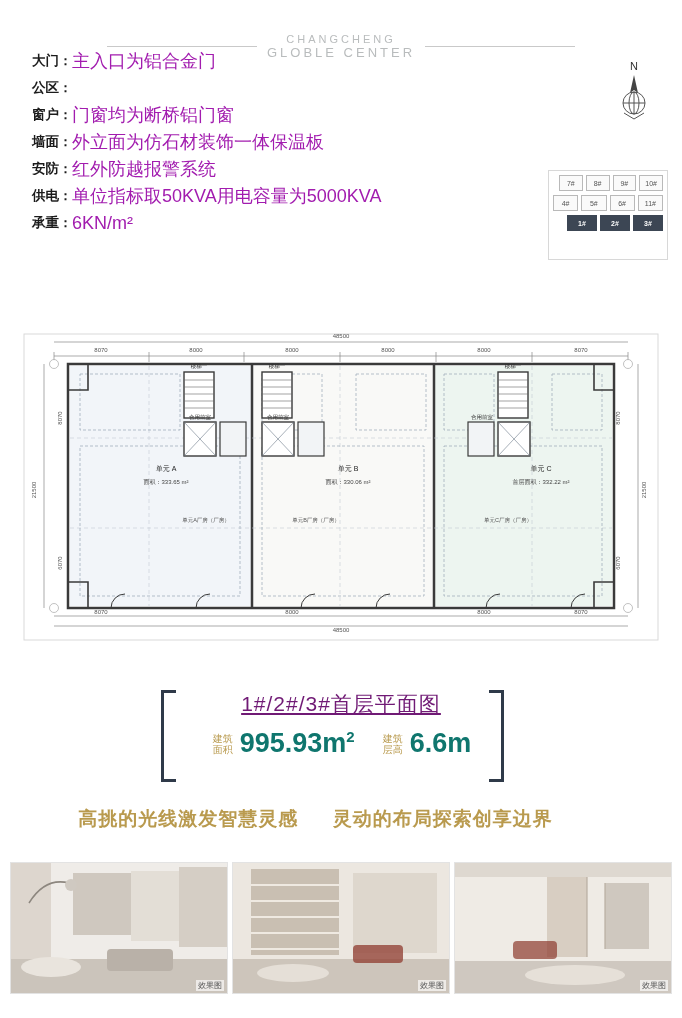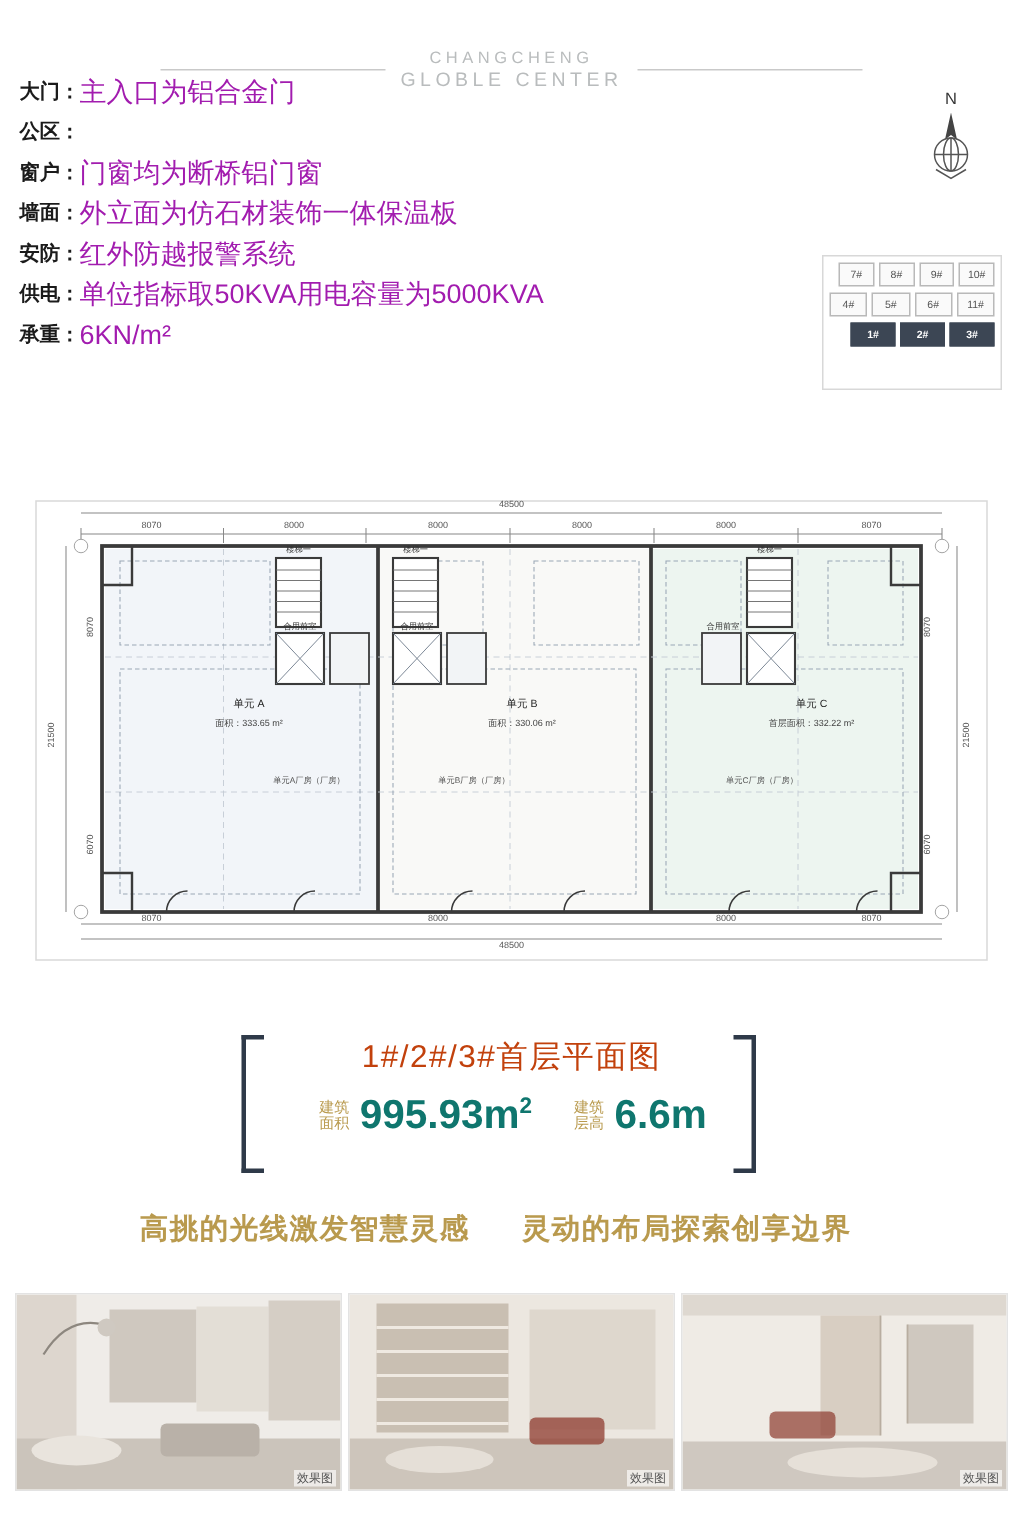--- a/index.html
+++ b/index.html
@@ -24,21 +24,21 @@
   .logo-rule{height:1px;background:#c9c9c9;flex:0 0 150px;}
   .logo-text{
     text-align:center;padding:0 10px;
     color:#b9bcbd;letter-spacing:3px;line-height:13px;
   }
   .logo-text .l1{font-size:11px;}
   .logo-text .l2{font-size:13px;}
 
   
   .specs{
-    position:absolute;top:52px;left:13px;width:460px;
+    position:absolute;top:52px;left:32px;width:460px;
   }
   .spec-row{
     display:flex;align-items:flex-start;margin-bottom:9px;font-size:13px;
   }
   .spec-key{
     font-weight:bold;color:#1b1b1b;white-space:nowrap;font-size:13.5px;
   }
   .spec-colon{font-weight:bold;color:#1b1b1b;}
   .spec-val{color:#a21caf;font-size:18px;line-height:17px;padding-top:1px;}
 
@@ -65,21 +65,21 @@
   .plan{
     position:absolute;top:318px;left:16px;width:650px;height:350px;
   }
   .plan svg{display:block;}
 
   
   .title-block{
     position:absolute;top:690px;left:0;width:682px;text-align:center;
   }
   .plan-title{
-    font-size:21px;color:#c2410c;letter-spacing:1px;font-weight:normal;
+    font-size:21px;color:#701a75;letter-spacing:1px;font-weight:normal;text-decoration:underline;
   }
   .metrics{
     margin-top:10px;display:flex;align-items:center;justify-content:center;gap:26px;
   }
   .metric{display:flex;align-items:center;gap:5px;}
   .metric-label{
     font-size:10px;line-height:11px;color:#b99a4e;text-align:center;width:24px;
   }
   .metric-value{
     font-size:27px;color:#0f766e;font-weight:bold;letter-spacing:0px;
@@ -87,21 +87,21 @@
   .metric-value sup{font-size:15px;vertical-align:super;}
   .bracket-l,.bracket-r{
     position:absolute;top:0;width:12px;height:86px;
     border-top:3px solid #2f3a49;border-bottom:3px solid #2f3a49;
   }
   .bracket-l{left:186px;border-left:3px solid #2f3a49;}
   .bracket-r{left:484px;border-right:3px solid #2f3a49;}
 
   .slogan{
     position:absolute;top:806px;left:0;width:631px;text-align:center;
-    font-size:19px;font-weight:bold;color:#b99a4e;letter-spacing:1px;padding-left:15px;
+    font-size:19px;font-weight:bold;color:#b99a4e;letter-spacing:1px;
   }
   .slogan .gap{display:inline-block;width:22px;}
 
   
   .photos{
     position:absolute;top:862px;left:10px;width:662px;height:130px;
     display:flex;gap:4px;
   }
   .photo{
     position:relative;flex:1;height:130px;overflow:hidden;border:1px solid #e3e3e3;

